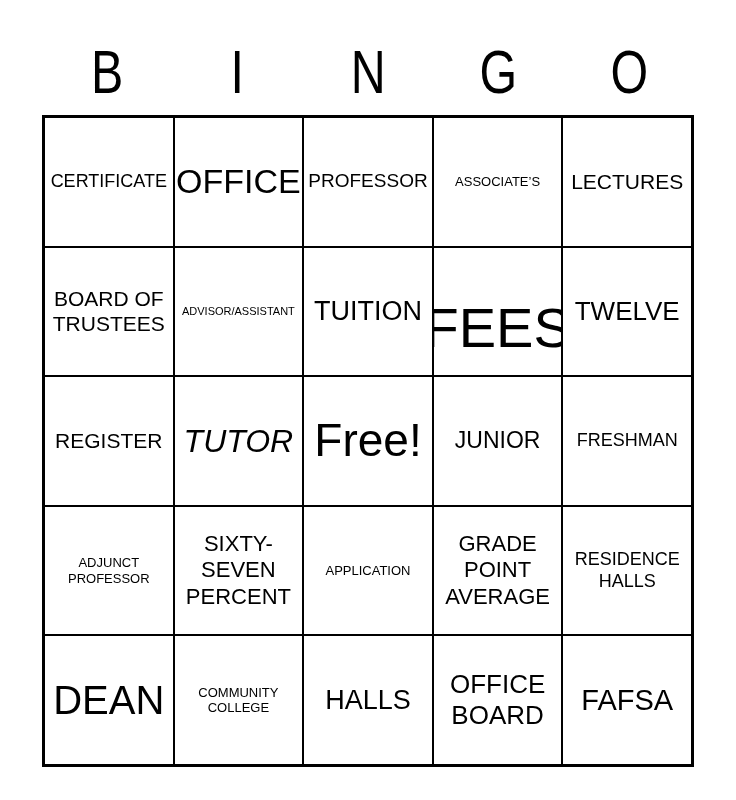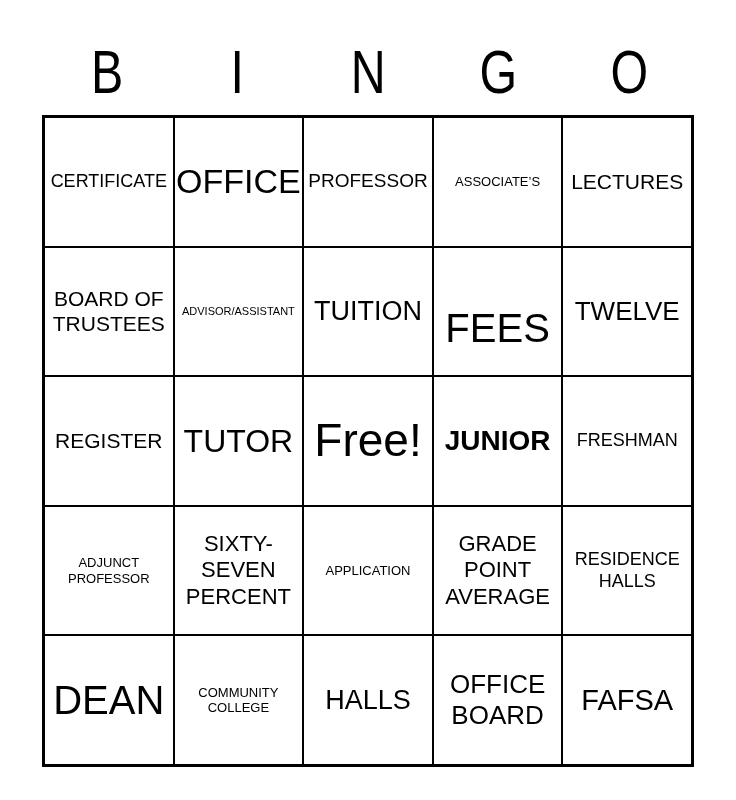--- a/index.html
+++ b/index.html
@@ -67,26 +67,26 @@
     display: block;
   }
   .fs11 { font-size: 11px; }
   .fs17 { font-size: 13px; }
   .fs18 { font-size: 18px; }
   .fs19 { font-size: 19px; }
   .fs21 { font-size: 21px; }
   .fs22 { font-size: 22px; }
   .fs26 { font-size: 26px; }
   .fs27 { font-size: 27px; }
-  .fs28 { font-size: 28px; font-weight: bold; }
+  .fs28 { font-size: 23px; }
   .fs29 { font-size: 29px; }
-  .fs32 { font-size: 32px; }
+  .fs32 { font-size: 32px; font-style: italic; }
   .fs34 { font-size: 34px; }
   .fs40 { font-size: 40px; }
-  .fs44 { font-size: 40px; margin-top: 33px; }
+  .fs44 { font-size: 56px; margin-top: 33px; }
   .fs46 { font-size: 46px; }
 </style>
 </head>
 <body>
 
 <div class="page">
 
   <div class="bingo-header">
     <div class="bingo-letter">B</div>
     <div class="bingo-letter">I</div>

